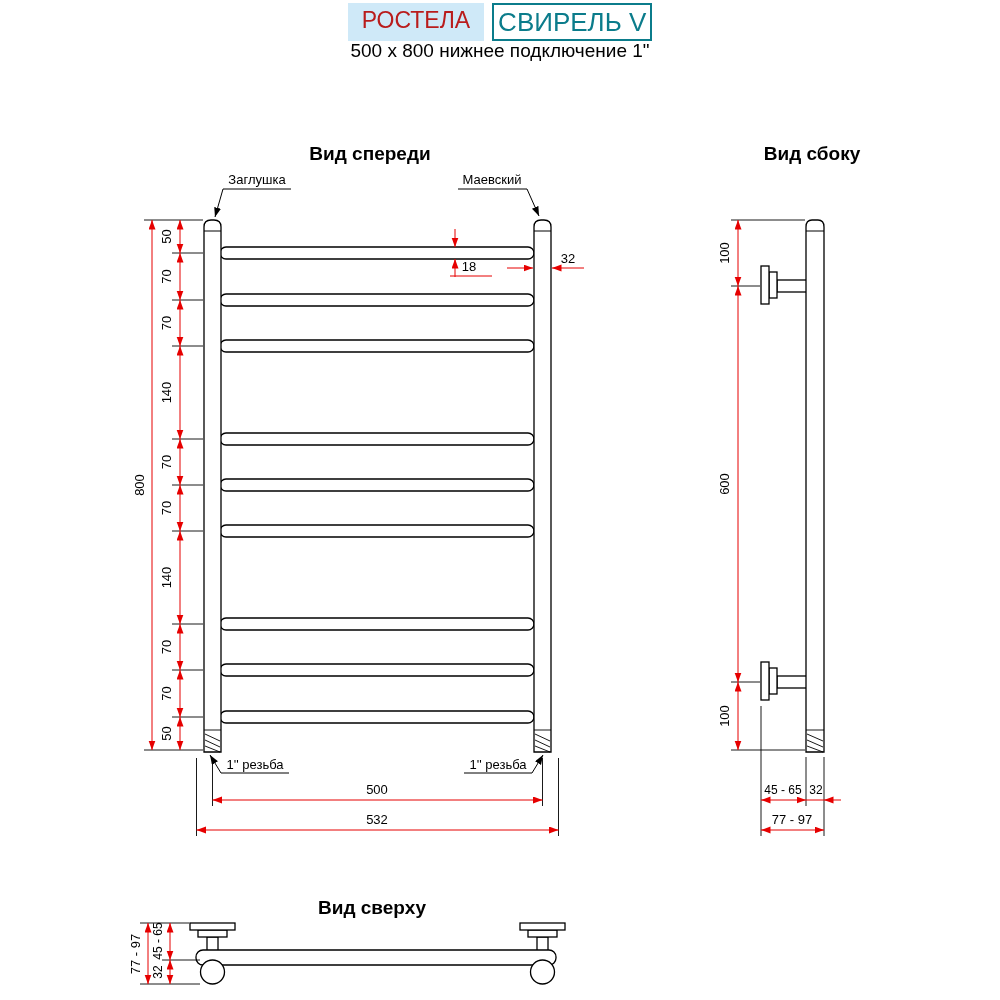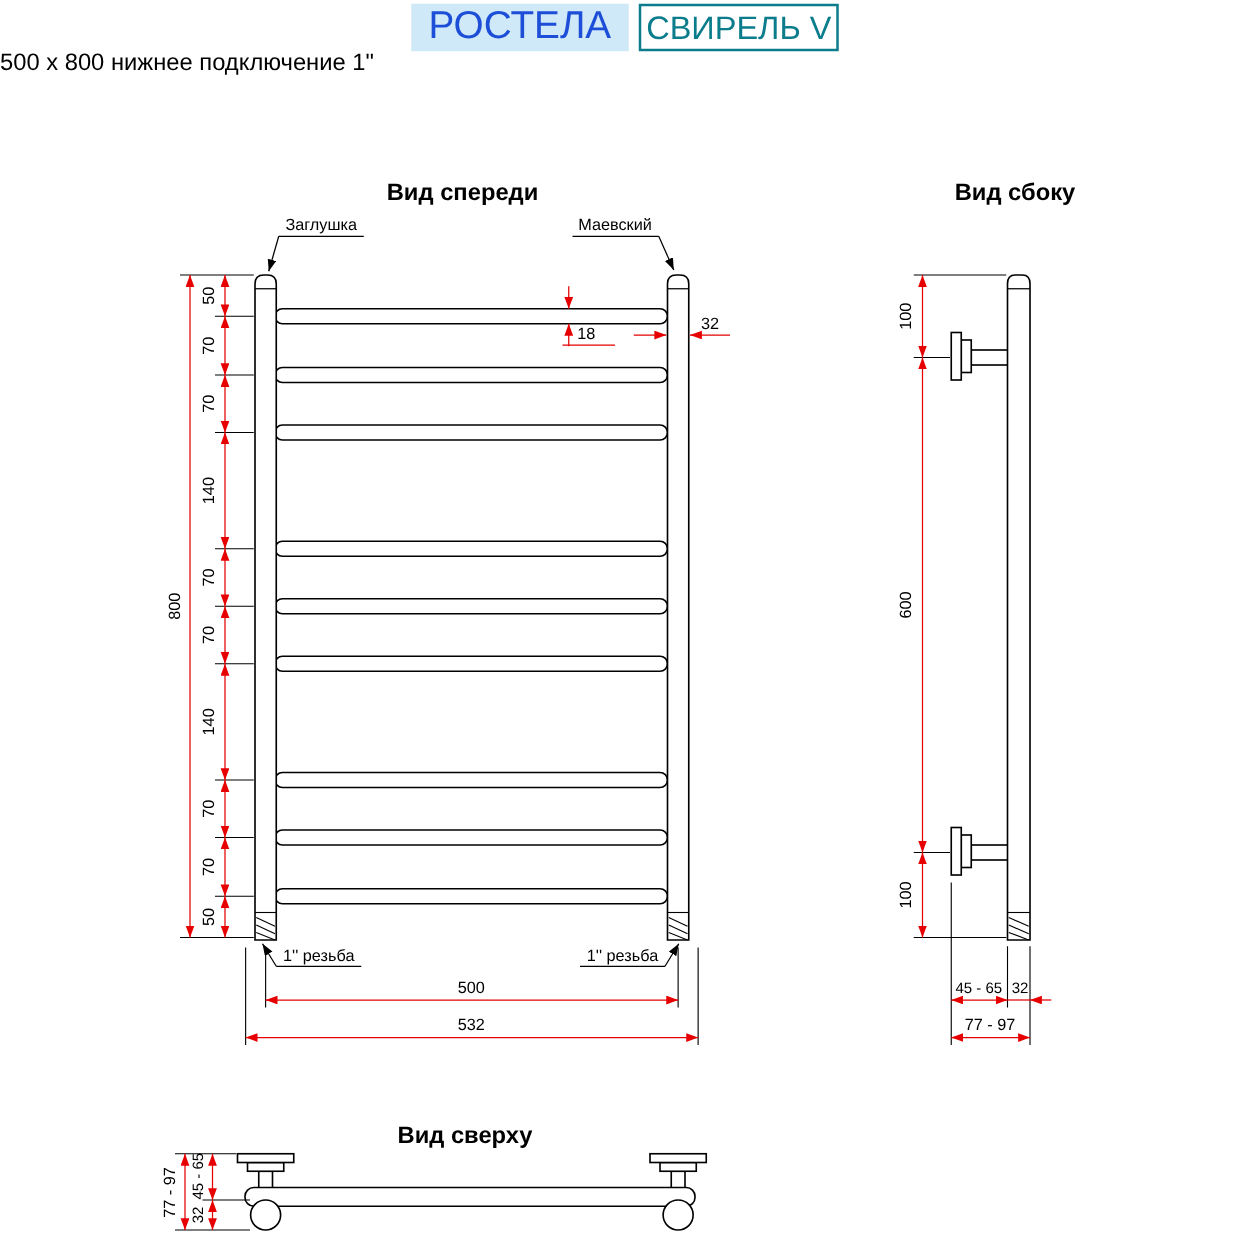--- a/index.html
+++ b/index.html
@@ -1,23 +1,23 @@
 <!DOCTYPE html>
 <html><head>
 <meta charset="utf-8">
 <style>
   html,body{margin:0;padding:0;background:#fff;}
   .page{position:relative;width:1000px;height:1000px;background:#fff;
         font-family:"Liberation Sans",sans-serif;overflow:hidden;}
   .header{position:absolute;top:3px;left:0;width:100%;display:flex;
           justify-content:center;align-items:stretch;gap:8px;}
-  .brand{background:#cfe9f8;color:#1d4ed8;font-size:31px;padding:2px 14px;line-height:30px;}
+  .brand{background:#cfe9f8;color:#b91c1c;font-size:23px;padding:2px 14px;line-height:30px;}
   .model{border:2px solid #0b7c8b;color:#0b7c8b;font-size:26px;padding:2px 4px;
          background:#fff;line-height:30px;}
-  .subtitle{position:absolute;top:40px;left:0;width:100%;text-align:left;
+  .subtitle{position:absolute;top:40px;left:0;width:100%;text-align:center;
             font-size:19px;color:#000;}
   svg{position:absolute;top:0;left:0;}
   .t{font-size:13px;fill:#000;font-family:"Liberation Sans",sans-serif;}
   .ts{font-size:12px;fill:#000;font-family:"Liberation Sans",sans-serif;}
   .title{font-size:19px;font-weight:700;fill:#000;font-family:"Liberation Sans",sans-serif;}
 </style>
 </head>
 <body>
 
 <div class="page">

